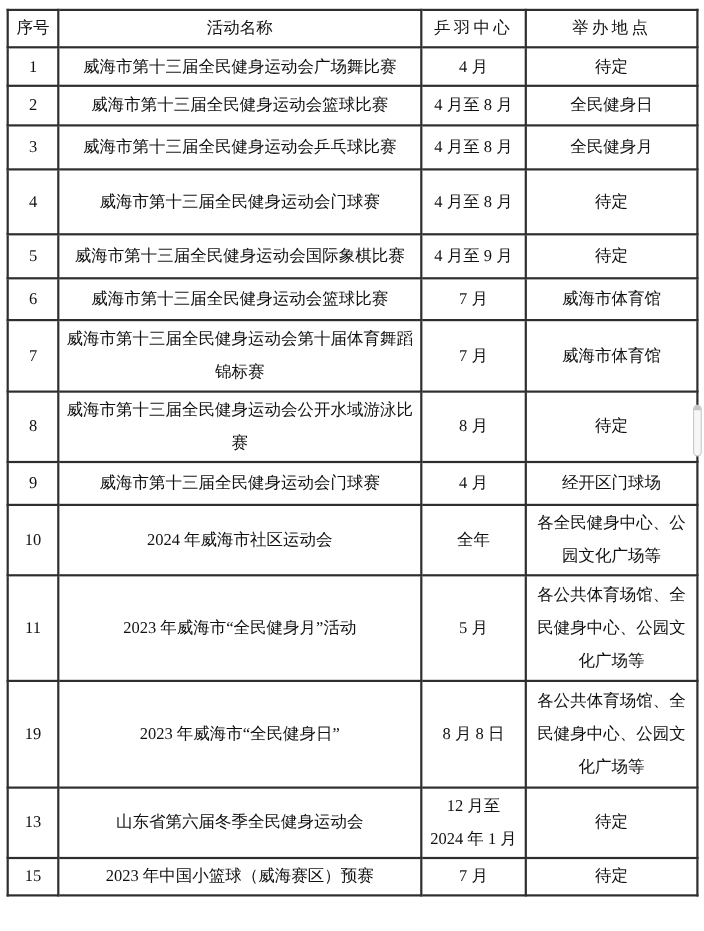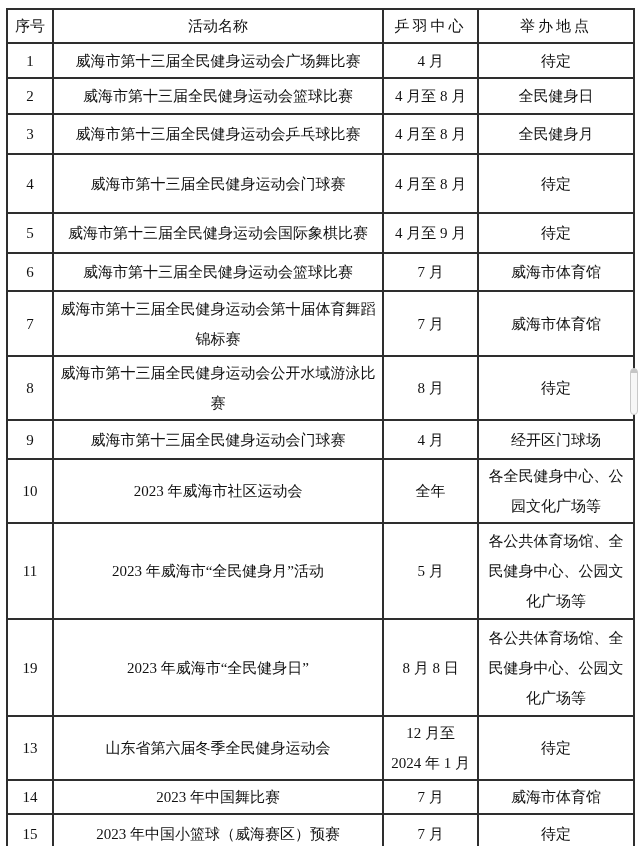--- a/index.html
+++ b/index.html
@@ -146,21 +146,21 @@
         <td class="cell-venue">待定</td>
       </tr>
       <tr>
         <td class="cell-seq">9</td>
         <td class="cell-name">威海市第十三届全民健身运动会门球赛</td>
         <td class="cell-time">4 月</td>
         <td class="cell-venue">经开区门球场</td>
       </tr>
       <tr>
         <td class="cell-seq">10</td>
-        <td class="cell-name">2023 年威海市社区运动会</td>
+        <td class="cell-name">2024 年威海市社区运动会</td>
         <td class="cell-time">全年</td>
         <td class="cell-venue">各全民健身中心、公园文化广场等</td>
       </tr>
       <tr>
         <td class="cell-seq">11</td>
         <td class="cell-name">2023 年威海市“全民健身月”活动</td>
         <td class="cell-time">5 月</td>
         <td class="cell-venue">各公共体育场馆、全民健身中心、公园文化广场等</td>
       </tr>
       <tr>
@@ -170,26 +170,20 @@
         <td class="cell-venue">各公共体育场馆、全民健身中心、公园文化广场等</td>
       </tr>
       <tr>
         <td class="cell-seq">13</td>
         <td class="cell-name">山东省第六届冬季全民健身运动会</td>
         <td class="cell-time">12 月至
 2024 年 1 月</td>
         <td class="cell-venue">待定</td>
       </tr>
       <tr>
-        <td class="cell-seq">14</td>
-        <td class="cell-name">2023 年中国舞比赛</td>
-        <td class="cell-time">7 月</td>
-        <td class="cell-venue">威海市体育馆</td>
-      </tr>
-      <tr>
         <td class="cell-seq">15</td>
         <td class="cell-name">2023 年中国小篮球（威海赛区）预赛</td>
         <td class="cell-time">7 月</td>
         <td class="cell-venue">待定</td>
       </tr>
     </tbody>
   </table>
 
   <div class="scroll-thumb">
     <div class="notch"></div>

